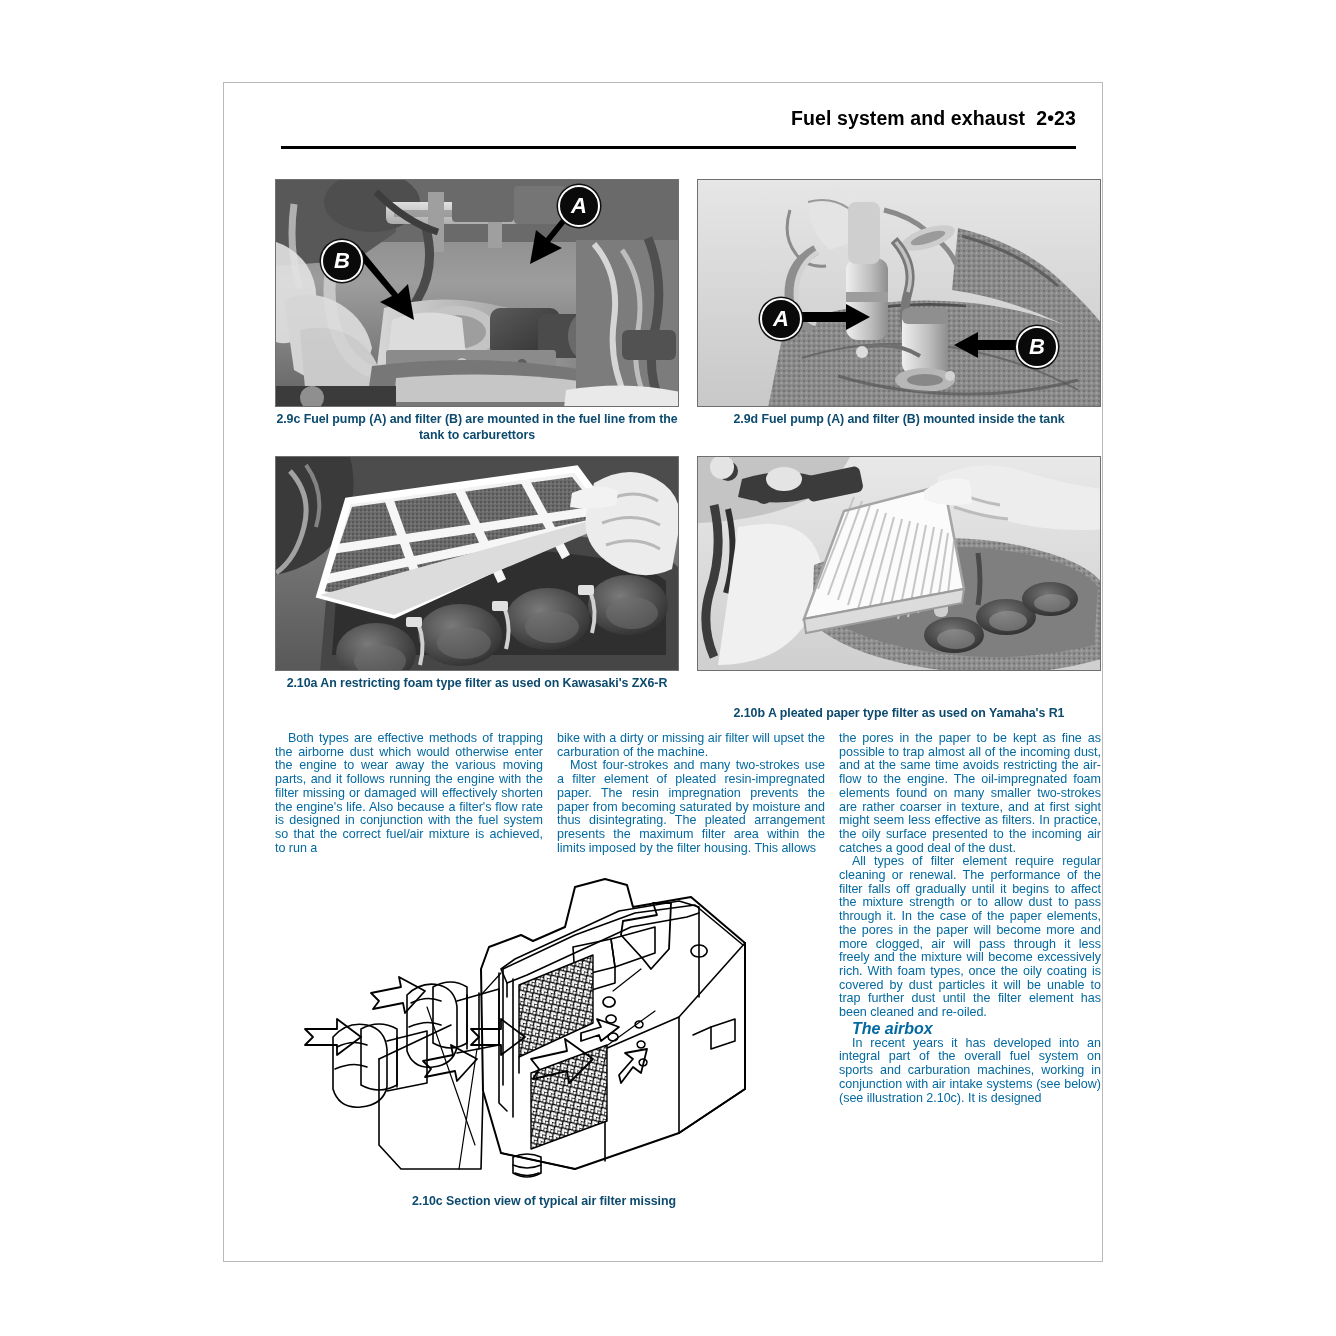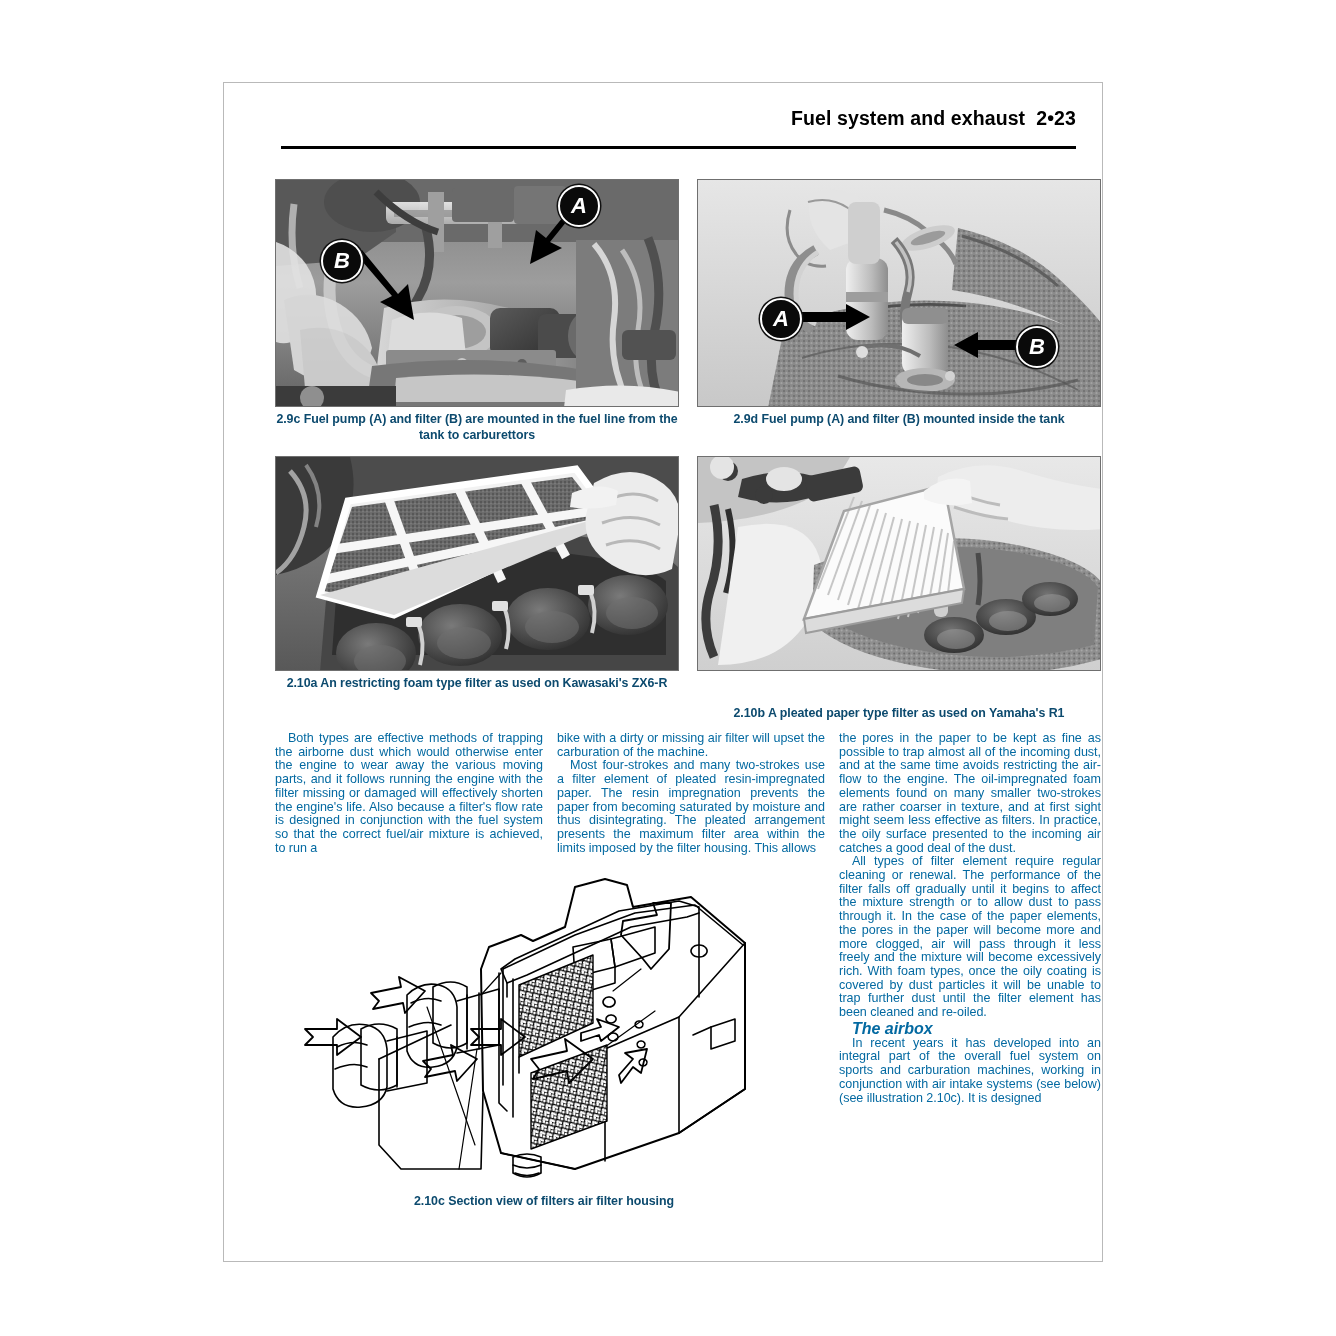--- a/index.html
+++ b/index.html
@@ -545,16 +545,16 @@
           <path d="M96 116 L126 110 L124 100 L150 114 L130 136 L128 126 L98 132 L104 124 Z" stroke-width="1.8"></path>
           <path d="M148 184 L178 178 L176 168 L202 182 L182 204 L180 194 L150 200 L156 192 Z" stroke-width="1.8"></path>
           <path d="M196 152 L226 152 L226 142 L250 160 L226 178 L226 168 L196 168 L204 160 Z" stroke-width="1.8"></path>
           <path d="M256 182 L292 174 L290 162 L318 182 L294 206 L292 194 L258 202 L264 192 Z" stroke-width="1.8"></path>
           <path d="M348 44 L382 38 L378 26 L396 26 L394 72 L376 92 L368 82 L346 58 Z" stroke-width="1.8"></path>
           <path d="M306 156 L326 150 L322 142 L344 150 L326 164 L324 158 L306 164 Z" stroke-width="1.8"></path>
           <path d="M344 198 L358 182 L350 176 L372 172 L366 196 L358 190 L346 206 Z" stroke-width="1.8"></path>
         </g>
       </svg>
     </div>
-    <div class="cap cap-e">2.10c  Section view of filters air filter housing</div>
+    <div class="cap cap-e">2.10c  Section view of typical air filter missing</div>
 
   </div>
 </div>
 
 </body></html>

